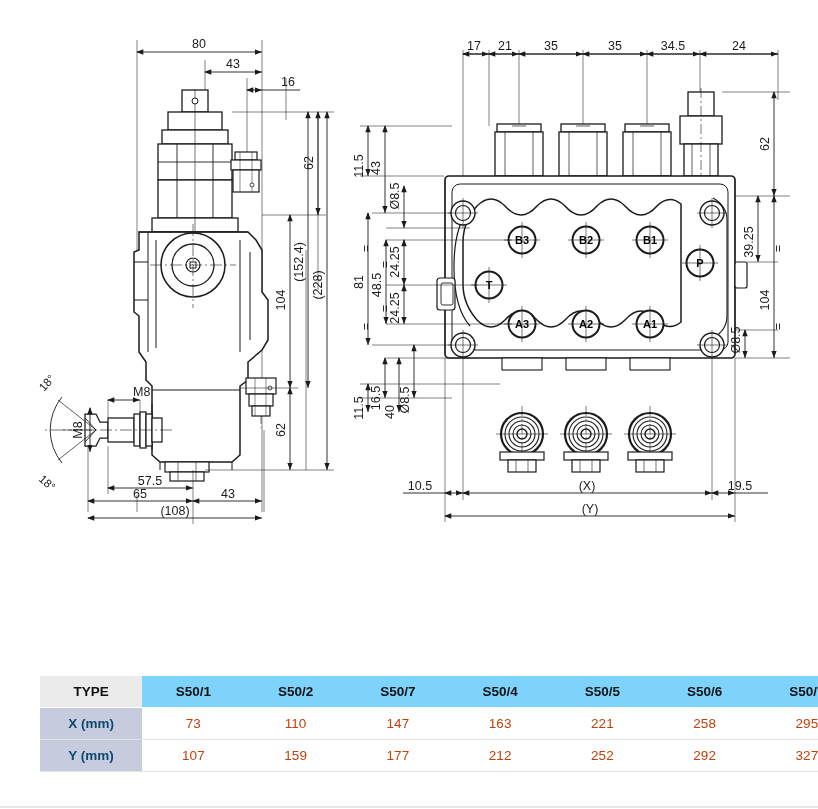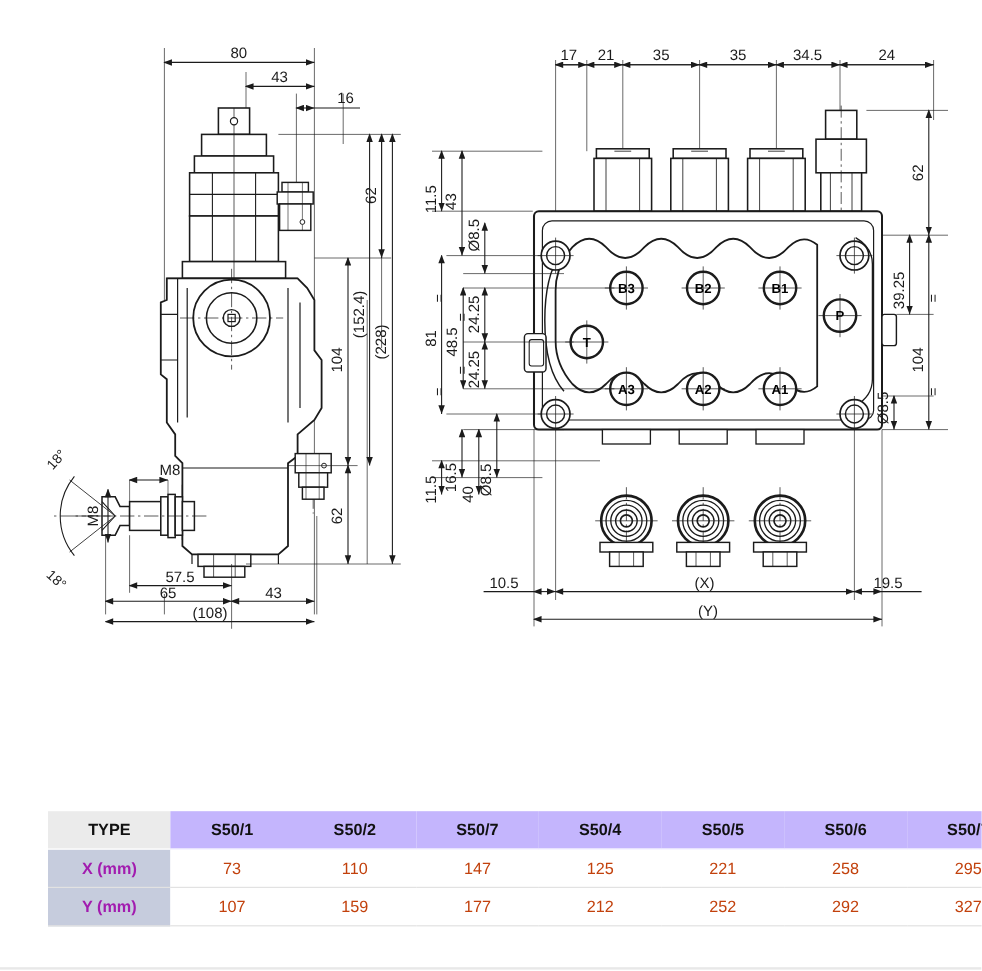--- a/index.html
+++ b/index.html
@@ -15,23 +15,23 @@
   .porttxt{font-family:"Liberation Sans","DejaVu Sans",sans-serif;font-size:11px;font-weight:bold;fill:#000;}
   .eqmark{font-family:"Liberation Sans","DejaVu Sans",sans-serif;font-size:12px;fill:#1b1b1b;}
 
   
   #spec-table-wrap{position:absolute;left:0;top:676px;width:818px;}
   table#spec-table{border-collapse:collapse;width:818px;table-layout:fixed;
         font-family:"Liberation Sans","DejaVu Sans",sans-serif;margin-left:40px;}
   table#spec-table td,table#spec-table th{
         border-bottom:1px solid #ffffff;padding:0;height:31px;text-align:center;
         vertical-align:middle;font-size:13.5px;}
-  thead th{background:#c4b5fd;font-weight:bold;font-size:13.5px;color:#111;}
+  thead th{background:#7dd3fc;font-weight:bold;font-size:13.5px;color:#111;}
   thead th:first-child{background:#ebebeb;}
-  tbody td:first-child{background:#c6ccdd;font-weight:bold;font-size:13.5px;color:#a21caf;}
+  tbody td:first-child{background:#c6ccdd;font-weight:bold;font-size:13.5px;color:#0c4a6e;}
   tbody td{background:#ffffff;color:#c2410c;font-weight:normal;}
   tbody tr{border-bottom:1px solid #dadada;}
   table#spec-table tbody tr td{border-bottom:1px solid #e2e2e2;}
   #table-bottom-rule{position:absolute;left:0;top:806px;width:818px;height:2px;background:#e8e8e8;}
 </style>
 </head>
 <body>
 
 <div id="drawing-area">
 <svg width="818" height="660" viewBox="0 0 818 660" xmlns="http://www.w3.org/2000/svg">
@@ -521,21 +521,21 @@
         <th>S50/6</th>
         <th>S50/7</th>
       </tr>
     </thead>
     <tbody>
       <tr>
         <td>X (mm)</td>
         <td>73</td>
         <td>110</td>
         <td>147</td>
-        <td>125</td>
+        <td>163</td>
         <td>221</td>
         <td>258</td>
         <td>295</td>
       </tr>
       <tr>
         <td>Y (mm)</td>
         <td>107</td>
         <td>159</td>
         <td>177</td>
         <td>212</td>

